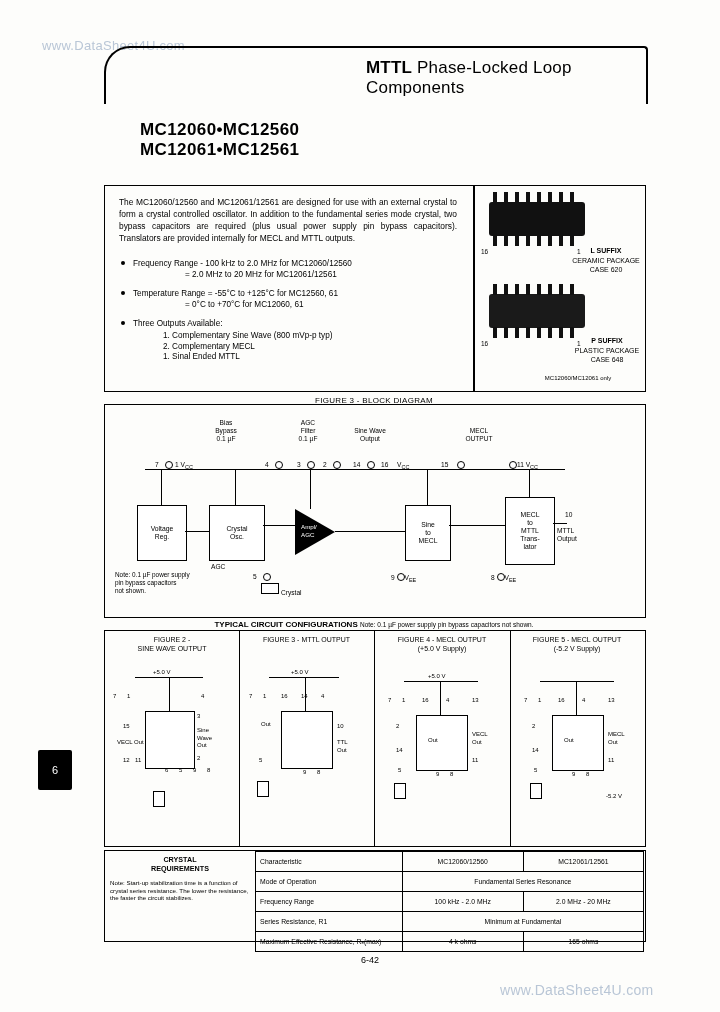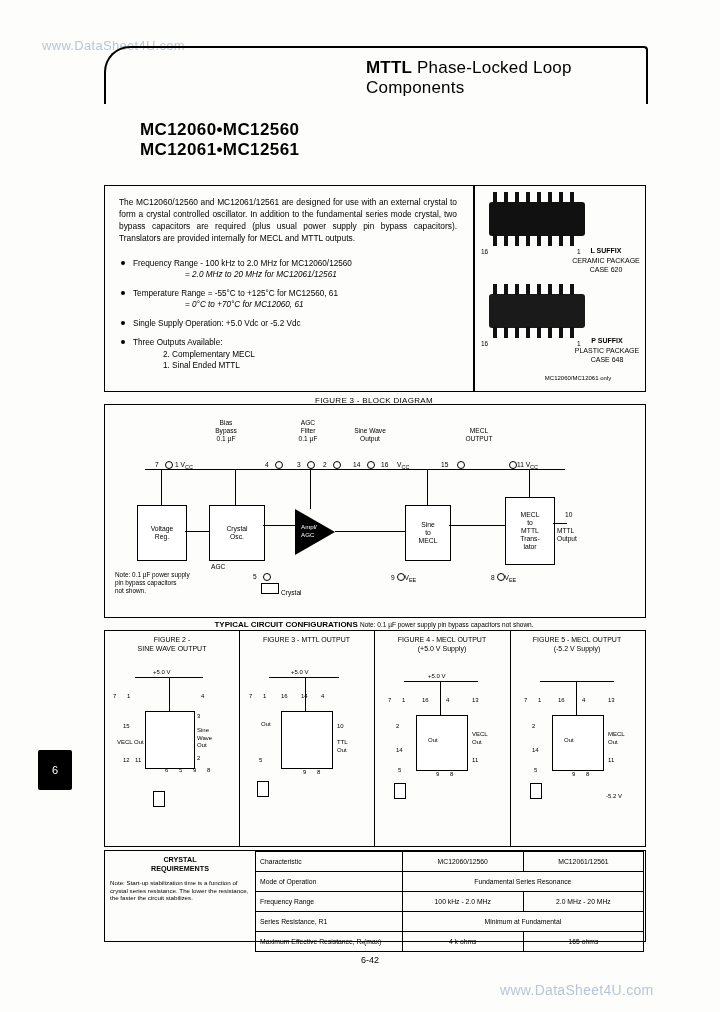--- a/index.html
+++ b/index.html
@@ -52,21 +52,21 @@
   }
   .descbox .para{
     position:absolute;left:14px;top:10px;width:338px;font-size:8.4px;line-height:12px;
     text-align:justify;
   }
   .bullets{position:absolute;left:14px;top:72px;width:342px;font-size:8.2px;line-height:11px;}
   .bullet{position:relative;padding-left:14px;margin-bottom:8px;}
   .bullet:before{
     content:"";position:absolute;left:2px;top:3px;width:4px;height:4px;background:#000;border-radius:50%;
   }
-  .bullet .sub{display:block;padding-left:52px;font-style:italic;}
+  .bullet .sub{display:block;padding-left:52px;}
   .numlist{padding-left:30px;margin:2px 0 0 0;line-height:10.6px;}
   .numlist div{white-space:nowrap;}
 
   
   .pkgbox{
     position:absolute;left:474px;top:185px;width:170px;height:205px;border:1px solid #000;
   }
   .dip{position:absolute;}
   .dip .body{
     position:absolute;left:0;top:0;width:96px;height:34px;background:#111;
@@ -166,25 +166,23 @@
     <div class="bullets">
       <div class="bullet">
         <span>Frequency Range - 100 kHz to 2.0 MHz for MC12060/12560</span>
         <span class="sub">= 2.0 MHz to 20 MHz for MC12061/12561</span>
       </div>
       <div class="bullet">
         <span>Temperature Range = -55°C to +125°C for MC12560, 61</span>
         <span class="sub">= 0°C to +70°C for MC12060, 61</span>
       </div>
       <div class="bullet">
-        <span>Single Supply Operation: +5.0 Vdc or -5.2 Vdc</span>
-      </div>
-      <div class="bullet">
         <span>Three Outputs Available:</span>
         <div class="numlist">
+          <div>1. Complementary Sine Wave (800 mVp-p typ)</div>
           <div>2. Complementary MECL</div>
           <div>1. Sinal Ended MTTL</div>
         </div>
       </div>
     </div>
   </div>
 
   <div class="pkgbox">
 
     <div class="dip" style="left:14px;top:16px;">

